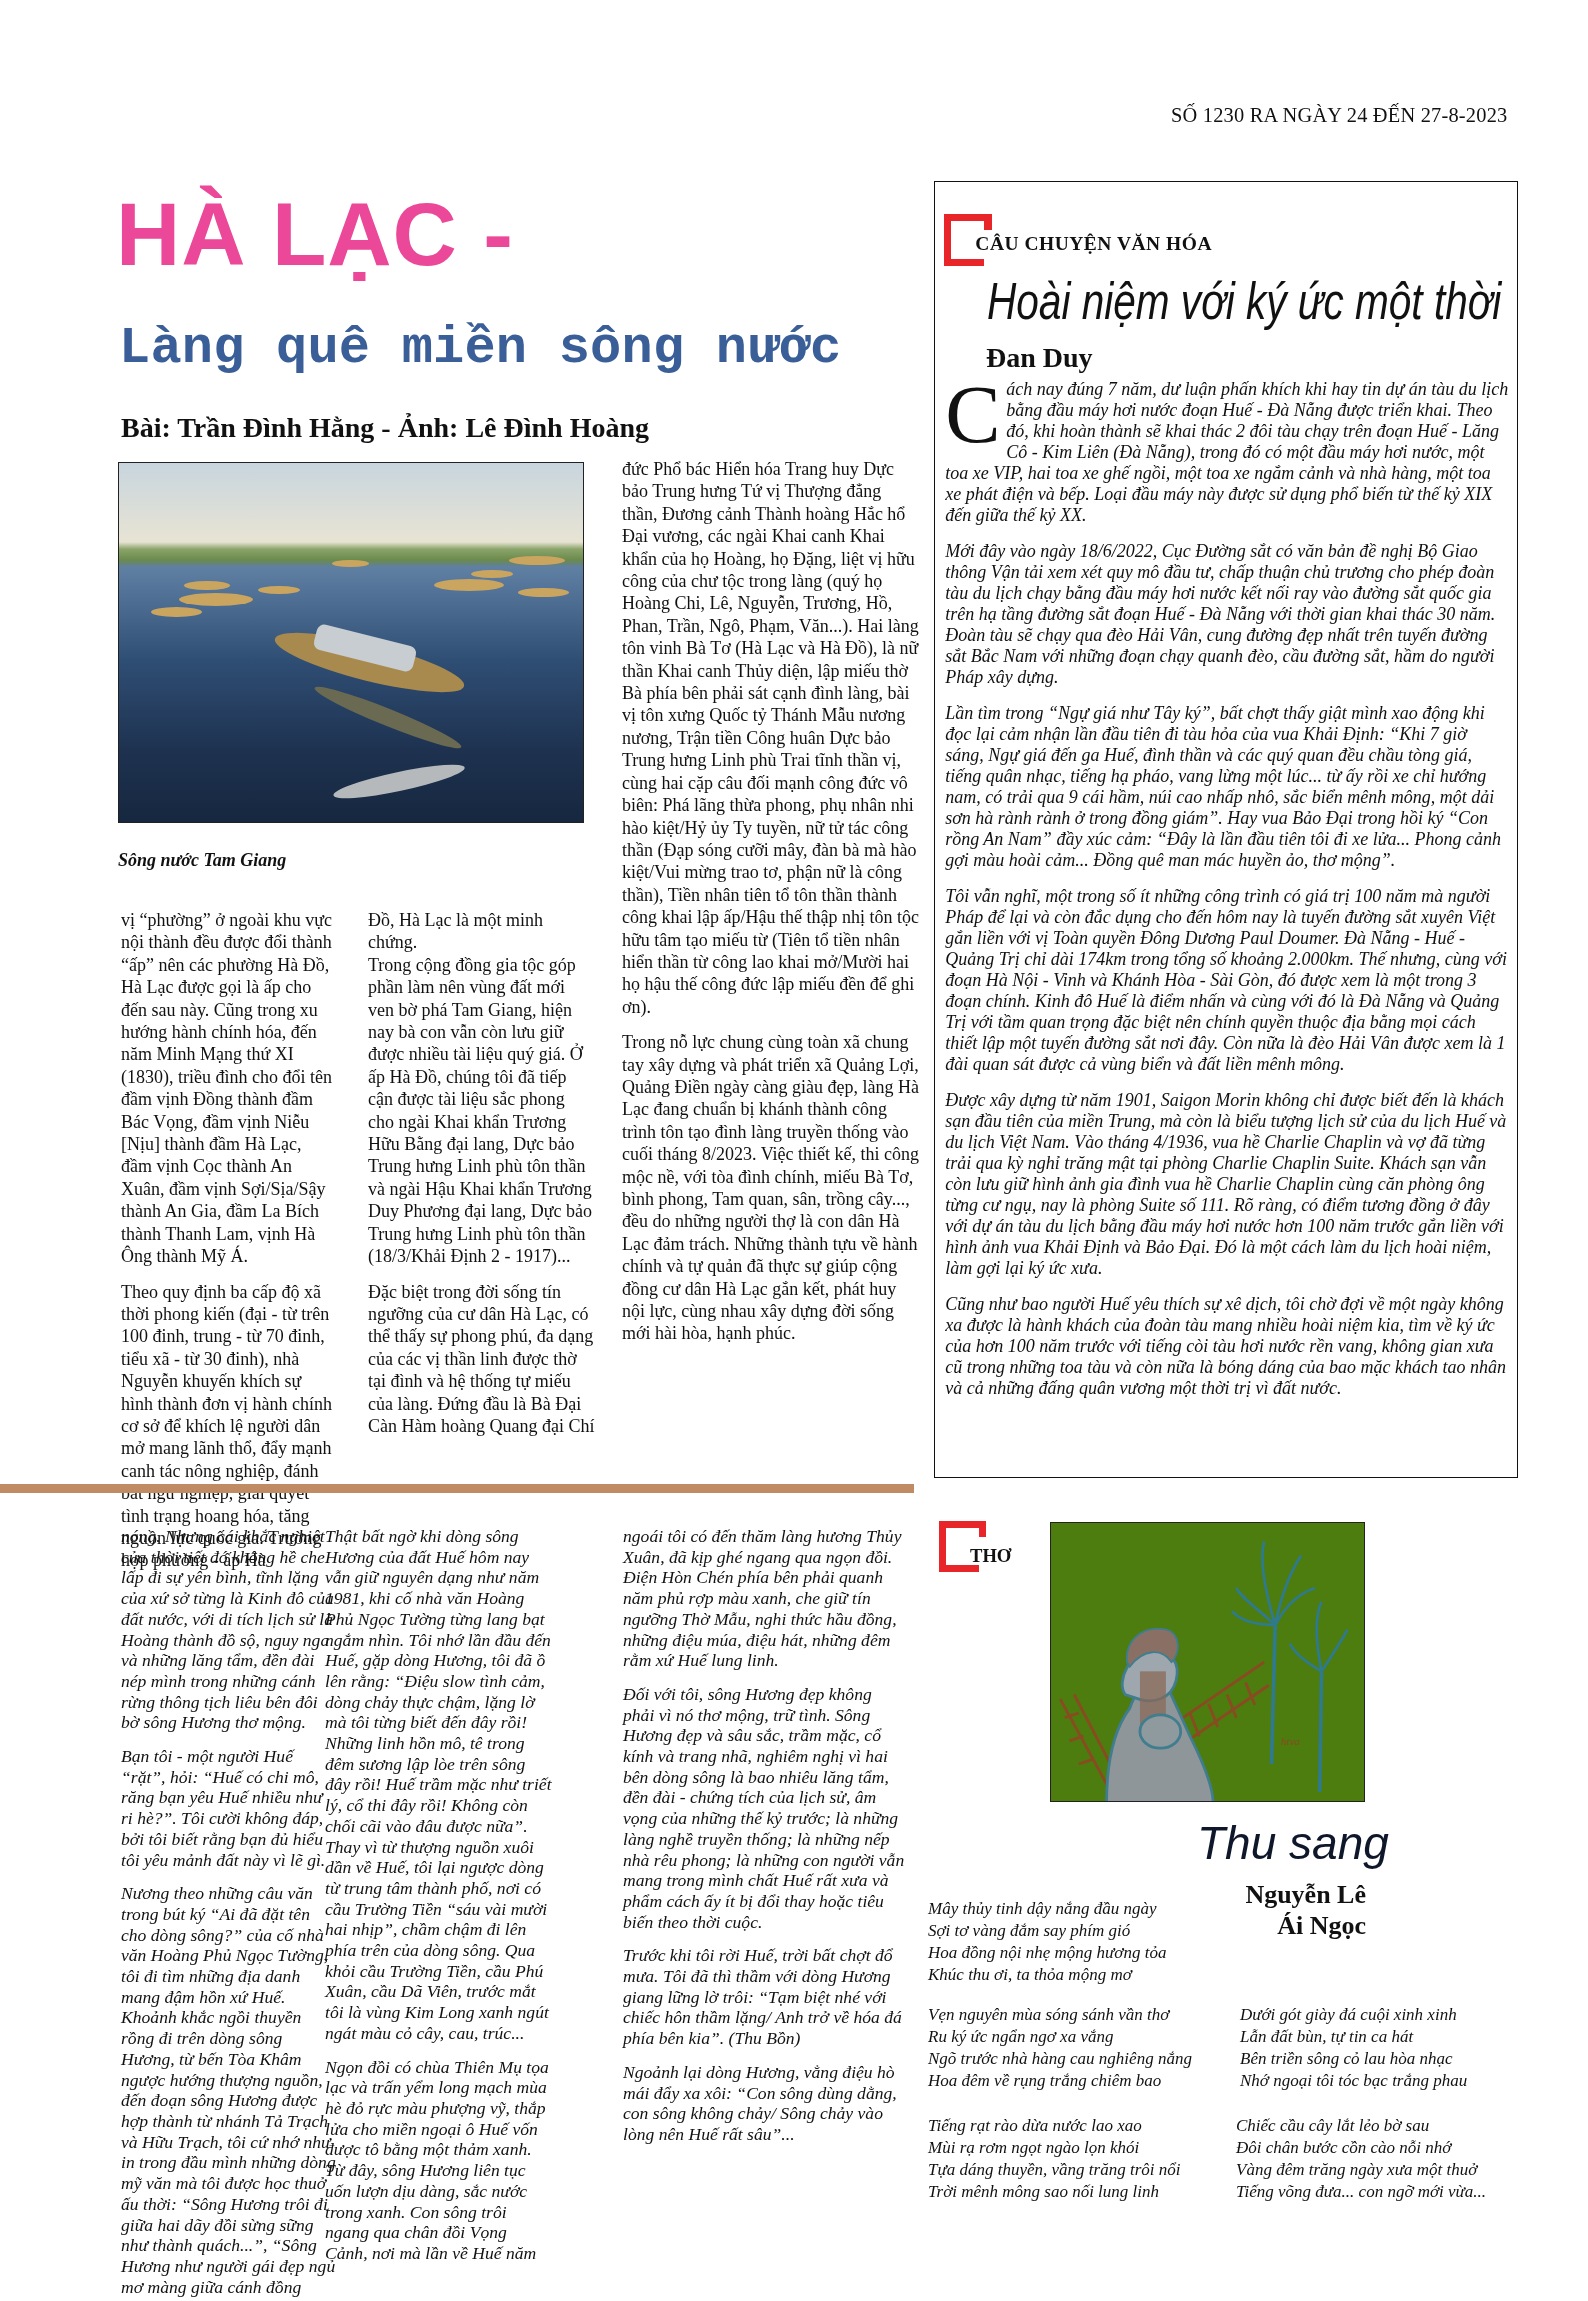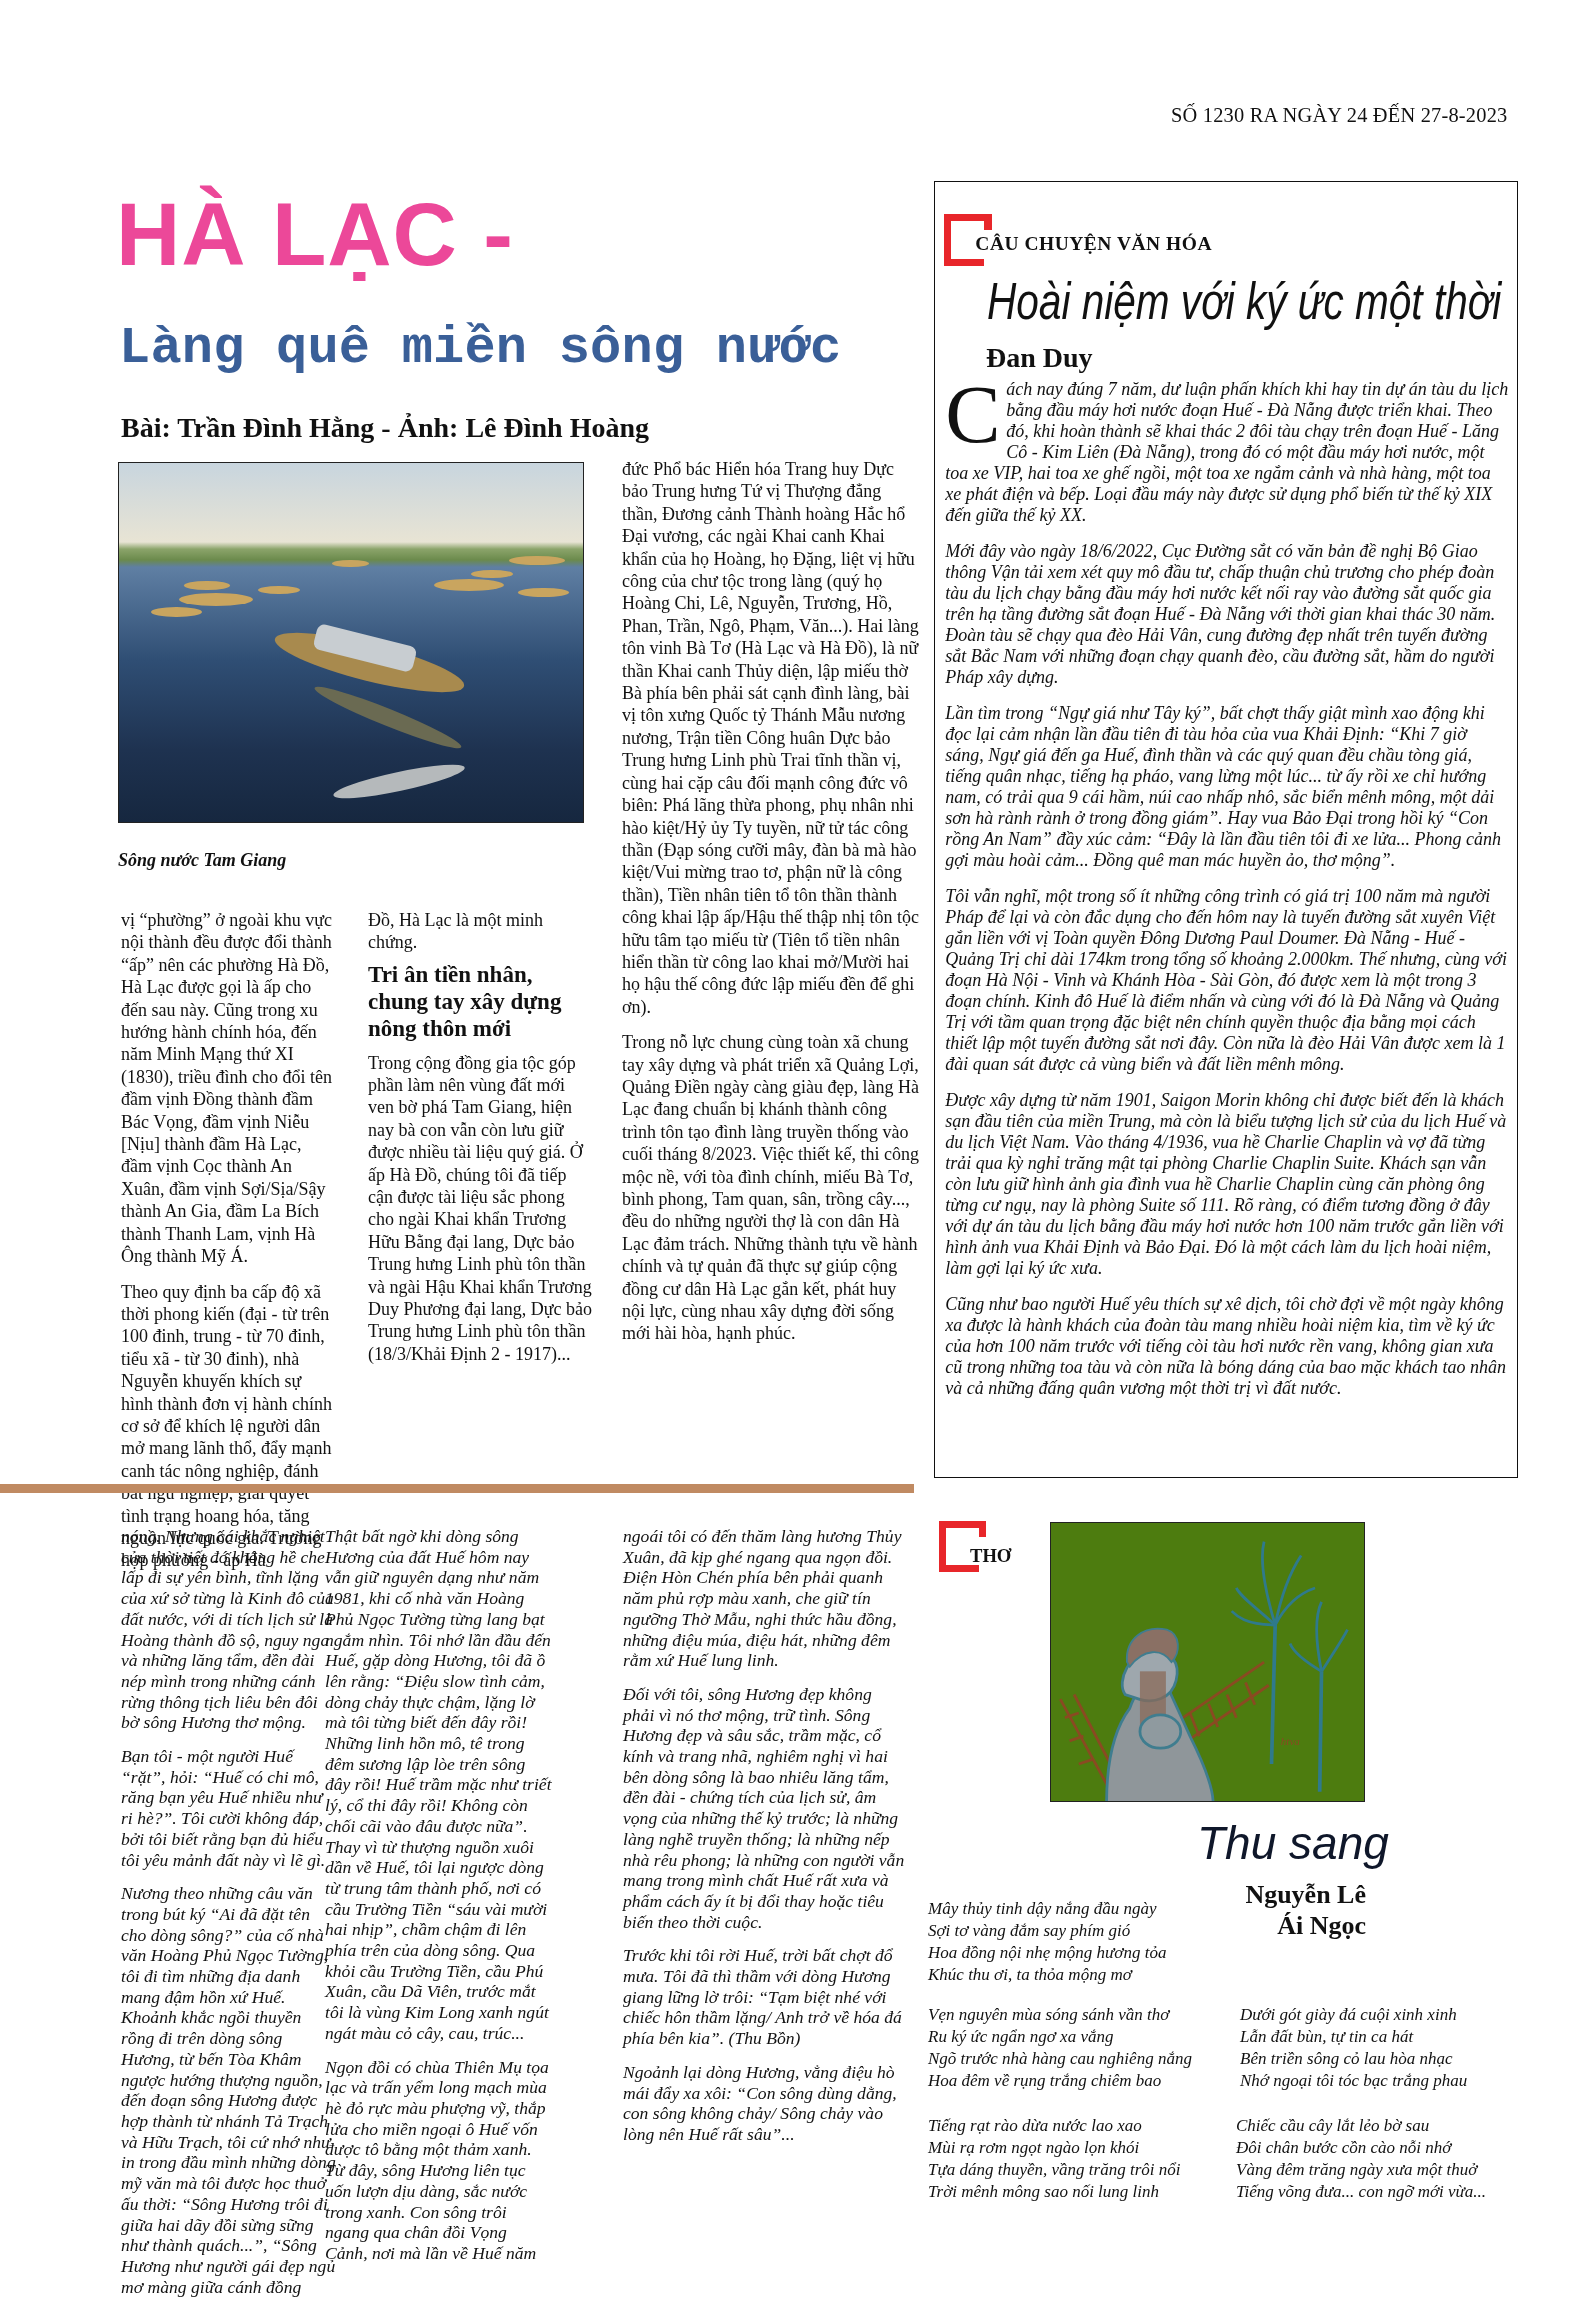--- a/index.html
+++ b/index.html
@@ -74,22 +74,22 @@
 </div>
 <div class="caption">Sông nước Tam Giang</div>
 
 <div class="col" style="top:909px;left:121px;width:215px;">
   <p>vị “phường” ở ngoài khu vực nội thành đều được đổi thành “ấp” nên các phường Hà Đồ, Hà Lạc được gọi là ấp cho đến sau này. Cũng trong xu hướng hành chính hóa, đến năm Minh Mạng thứ XI (1830), triều đình cho đổi tên đầm vịnh Đồng thành đầm Bác Vọng, đầm vịnh Niễu [Nịu] thành đầm Hà Lạc, đầm vịnh Cọc thành An Xuân, đầm vịnh Sợi/Sịa/Sậy thành An Gia, đầm La Bích thành Thanh Lam, vịnh Hà Ông thành Mỹ Á.</p>
   <p>Theo quy định ba cấp độ xã thời phong kiến (đại - từ trên 100 đinh, trung - từ 70 đinh, tiểu xã - từ 30 đinh), nhà Nguyễn khuyến khích sự hình thành đơn vị hành chính cơ sở để khích lệ người dân mở mang lãnh thổ, đẩy mạnh canh tác nông nghiệp, đánh bắt ngư nghiệp, giải quyết tình trạng hoang hóa, tăng nguồn lực quốc gia. Trường hợp phường - ấp Hà</p>
 </div>
 
 <div class="col" style="top:909px;left:368px;width:227px;">
   <p style="margin-bottom:0;">Đồ, Hà Lạc là một minh chứng.</p>
-  <h3>Tri ân tiền nhân, chung tay xây dựng nông thôn mới</h3>
   <p>Trong cộng đồng gia tộc góp phần làm nên vùng đất mới ven bờ phá Tam Giang, hiện nay bà con vẫn còn lưu giữ được nhiều tài liệu quý giá. Ở ấp Hà Đồ, chúng tôi đã tiếp cận được tài liệu sắc phong cho ngài Khai khẩn Trương Hữu Bằng đại lang, Dực bảo Trung hưng Linh phù tôn thần và ngài Hậu Khai khẩn Trương Duy Phương đại lang, Dực bảo Trung hưng Linh phù tôn thần (18/3/Khải Định 2 - 1917)...</p>
+  <p>Đặc biệt trong đời sống tín ngưỡng của cư dân Hà Lạc, có thể thấy sự phong phú, đa dạng của các vị thần linh được thờ tại đình và hệ thống tự miếu của làng. Đứng đầu là Bà Đại Càn Hàm hoàng Quang đại Chí</p>
 </div>
 
 <div class="col" style="top:458px;left:622px;width:299px;">
   <p>đức Phổ bác Hiển hóa Trang huy Dực bảo Trung hưng Tứ vị Thượng đẳng thần, Đương cảnh Thành hoàng Hắc hổ Đại vương, các ngài Khai canh Khai khẩn của họ Hoàng, họ Đặng, liệt vị hữu công của chư tộc trong làng (quý họ Hoàng Chi, Lê, Nguyễn, Trương, Hồ, Phan, Trần, Ngô, Phạm, Văn...). Hai làng tôn vinh Bà Tơ (Hà Lạc và Hà Đồ), là nữ thần Khai canh Thủy diện, lập miếu thờ Bà phía bên phải sát cạnh đình làng, bài vị tôn xưng Quốc tỷ Thánh Mẫu nương nương, Trận tiền Công huân Dực bảo Trung hưng Linh phù Trai tĩnh thần vị, cùng hai cặp câu đối mạnh công đức vô biên: Phá lãng thừa phong, phụ nhân nhi hào kiệt/Hỷ ủy Ty tuyền, nữ tử tác công thần (Đạp sóng cưỡi mây, đàn bà mà hào kiệt/Vui mừng trao tơ, phận nữ là công thần), Tiền nhân tiên tổ tôn thần thành công khai lập ấp/Hậu thế thập nhị tôn tộc hữu tâm tạo miếu từ (Tiên tổ tiền nhân hiển thần từ công lao khai mở/Mười hai họ hậu thế công đức lập miếu đền để ghi ơn).</p>
   <p>Trong nỗ lực chung cùng toàn xã chung tay xây dựng và phát triển xã Quảng Lợi, Quảng Điền ngày càng giàu đẹp, làng Hà Lạc đang chuẩn bị khánh thành công trình tôn tạo đình làng truyền thống vào cuối tháng 8/2023. Việc thiết kế, thi công mộc nề, với tòa đình chính, miếu Bà Tơ, bình phong, Tam quan, sân, trồng cây..., đều do những người thợ là con dân Hà Lạc đảm trách. Những thành tựu về hành chính và tự quản đã thực sự giúp cộng đồng cư dân Hà Lạc gắn kết, phát huy nội lực, cùng nhau xây dựng đời sống mới hài hòa, hạnh phúc.</p>
 </div>
 
 <div class="box">
   <div class="kicker">
     <div class="redmark"></div>

